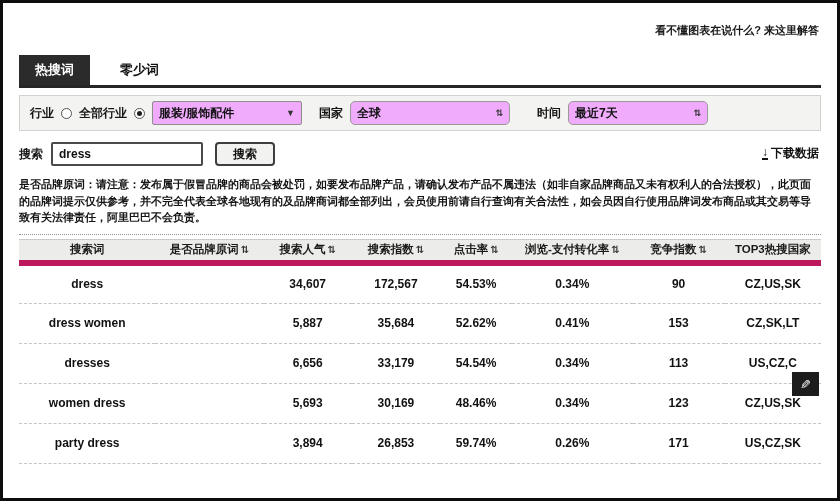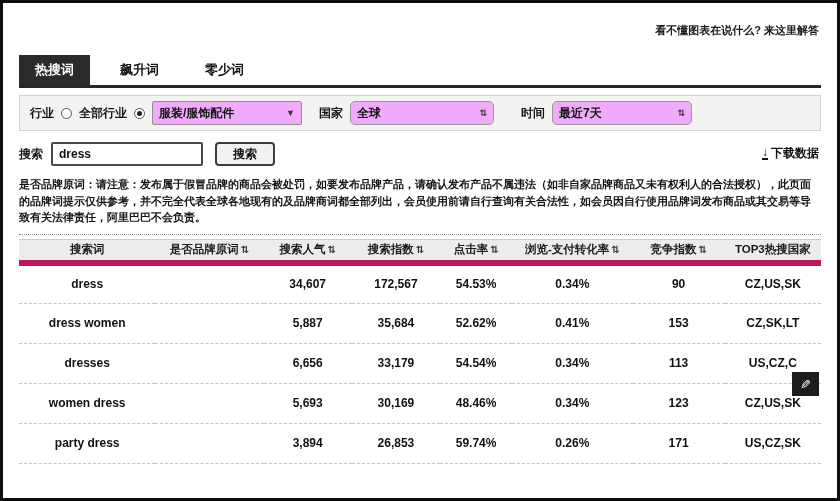--- a/index.html
+++ b/index.html
@@ -35,21 +35,21 @@
   .radio { width: 11px; height: 11px; border: 1px solid #555; border-radius: 50%; background: #fff; display: inline-block; position: relative; cursor: pointer; flex: none; }
   .radio.checked::after { content: ""; position: absolute; left: 2px; top: 2px; width: 5px; height: 5px; border-radius: 50%; background: #1d1d1d; }
   .select {
     background: #f0abfc; border: 1px solid #8f8f8c; height: 24px;
     display: inline-flex; align-items: center; justify-content: space-between;
     font-size: 12px; font-weight: bold; color: #111; padding: 0 6px; cursor: pointer;
   }
   .select .arrow { font-size: 9px; color: #333; margin-left: 8px; }
   .select.square { width: 150px; border-radius: 2px; }
   .select.round { border-radius: 5px; border-color: #9a9a97; }
-  .select.country { width: 144px; margin-right: 10px; }
+  .select.country { width: 160px; margin-right: 10px; }
   .select.time { width: 140px; }
   .flabel { margin-left: 10px; }
   .flabel.first { margin-left: 0; }
 
   
   .search-row { margin-top: 9px; height: 28px; display: flex; align-items: center; position: relative; font-size: 12px; font-weight: bold; color: #161616; }
   .search-input {
     width: 152px; height: 24px; margin-left: 8px;
     border: 2px solid #4a4a4a; border-radius: 2px;
     font-size: 12px; font-weight: bold; padding: 0 6px; color: #111;
@@ -99,21 +99,20 @@
 <body>
 
 <div class="frame">
 
   <div class="topbar">
     <a class="help-link">看不懂图表在说什么? 来这里解答</a>
   </div>
 
   <div class="tab-bar">
       <div class="tab active">热搜词</div>
-      <div class="tab">飙升词</div>
       <div class="tab">零少词</div>
     </div>
 
   <div class="filter-panel">
     <span class="flabel first">行业</span>
     <span class="radio"></span>
     <span>全部行业</span>
     <span class="radio checked"></span>
     <span class="select square">
       <span>服装/服饰配件</span>

